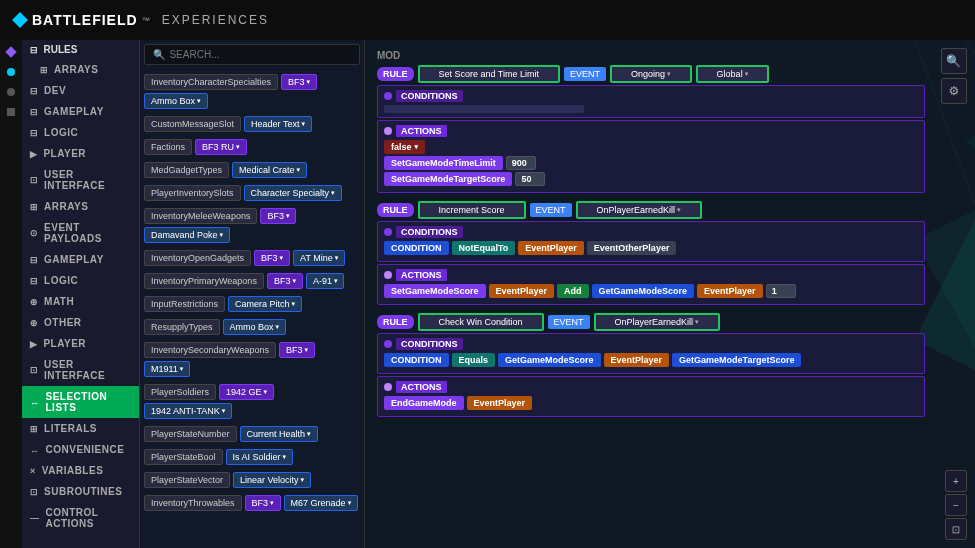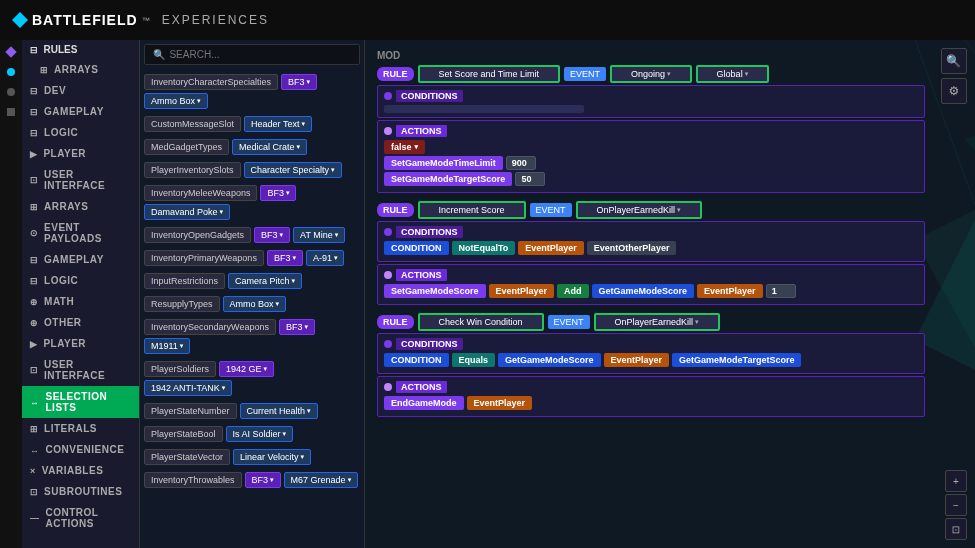--- a/index.html
+++ b/index.html
@@ -216,20 +216,24 @@
       <span class="tag">InventoryCharacterSpecialties</span>
       <span class="tag purple">BF3 <span class="tag-arrow">▾</span></span>
       <span class="tag blue">Ammo Box <span class="tag-arrow">▾</span></span>
     </div>
 
     <div class="tag-row">
       <span class="tag">CustomMessageSlot</span>
       <span class="tag blue">Header Text <span class="tag-arrow">▾</span></span>
     </div>
 
+    <div class="tag-row">
+      <span class="tag">Factions</span>
+      <span class="tag purple">BF3 RU <span class="tag-arrow">▾</span></span>
+    </div>
 
     <div class="tag-row">
       <span class="tag">MedGadgetTypes</span>
       <span class="tag blue">Medical Crate <span class="tag-arrow">▾</span></span>
     </div>
 
     <div class="tag-row">
       <span class="tag">PlayerInventorySlots</span>
       <span class="tag blue">Character Specialty <span class="tag-arrow">▾</span></span>
     </div>

